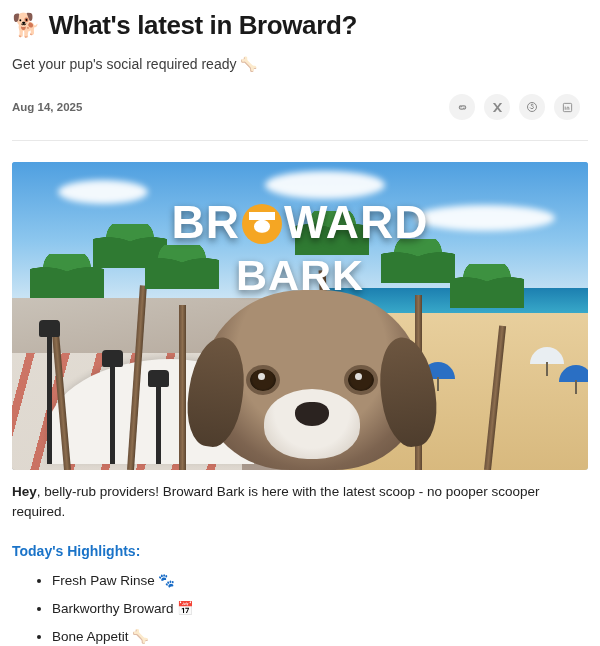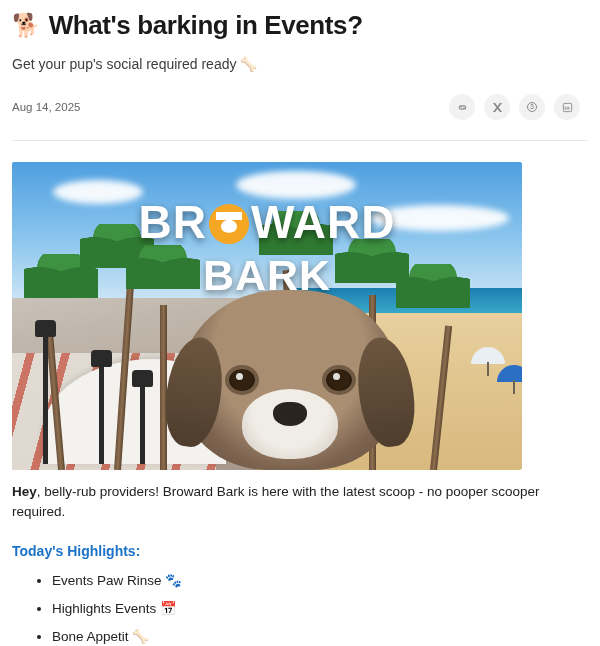--- a/index.html
+++ b/index.html
@@ -41,20 +41,21 @@
   .subtitle {
     margin-top: 15px;
     font-size: 14px;
     color: #3d3d3d;
   }
   .meta-row {
     margin-top: 22px;
     display: flex;
     align-items: center;
     justify-content: space-between;
+    font-weight: bold;
   }
   .date {
     font-size: 11.5px;
     color: #666666;
   }
   .share-icons {
     display: flex;
     gap: 9px;
     padding-right: 8px;
   }
@@ -70,21 +71,21 @@
   }
   .share-btn svg { display: block; }
   .divider {
     margin-top: 20px;
     border-top: 1px solid #e8e8e8;
   }
   
   .hero {
     margin-top: 21px;
     position: relative;
-    width: 510px;
+    width: 576px;
     height: 308px;
     border-radius: 3px;
     overflow: hidden;
     background: linear-gradient(#5fa9e8, #bfe0f4);
   }
   .sky {
     position: absolute; left: 0; top: 0; width: 100%; height: 46%;
     background: linear-gradient(#4f9fe0 0%, #8cc6ee 55%, #cfe6f5 100%);
   }
   .cloud {
@@ -288,21 +289,21 @@
   }
   ul.highlights li { margin-bottom: 12px; }
 </style>
 </head>
 <body>
 
 <div class="page">
 
   <div class="title-row">
     <span class="title-emoji">🐕</span>
-    <h1 class="page-title">What's barking in Events?</h1>
+    <h1 class="page-title">What's latest in Broward?</h1>
   </div>
 
   <div class="subtitle">Get your pup's social required ready 🦴</div>
 
   <div class="meta-row">
     <div class="date">Aug 14, 2025</div>
     <div class="share-icons">
       <div class="share-btn">
         <svg width="13" height="13" viewBox="0 0 24 24" fill="none" stroke="currentColor" stroke-width="2">
           <path d="M9 12a3 3 0 0 1 3-3h3a3 3 0 0 1 0 6h-1"></path>
@@ -381,19 +382,19 @@
     </div>
   </div>
 
   <p class="body-copy">
     <b>Hey</b><span>, belly-rub providers! Broward Bark is here with the latest scoop - no pooper scooper required.</span>
   </p>
 
   <div class="highlights-head">Today's Highlights:</div>
 
   <ul class="highlights">
-    <li>Events Paw Rinse 🐾</li>
-    <li>Highlights Events 📅</li>
+    <li>Fresh Paw Rinse 🐾</li>
+    <li>Barkworthy Broward 📅</li>
     <li>Bone Appetit 🦴</li>
 
   </ul>
 
 </div>
 
 </body></html>

